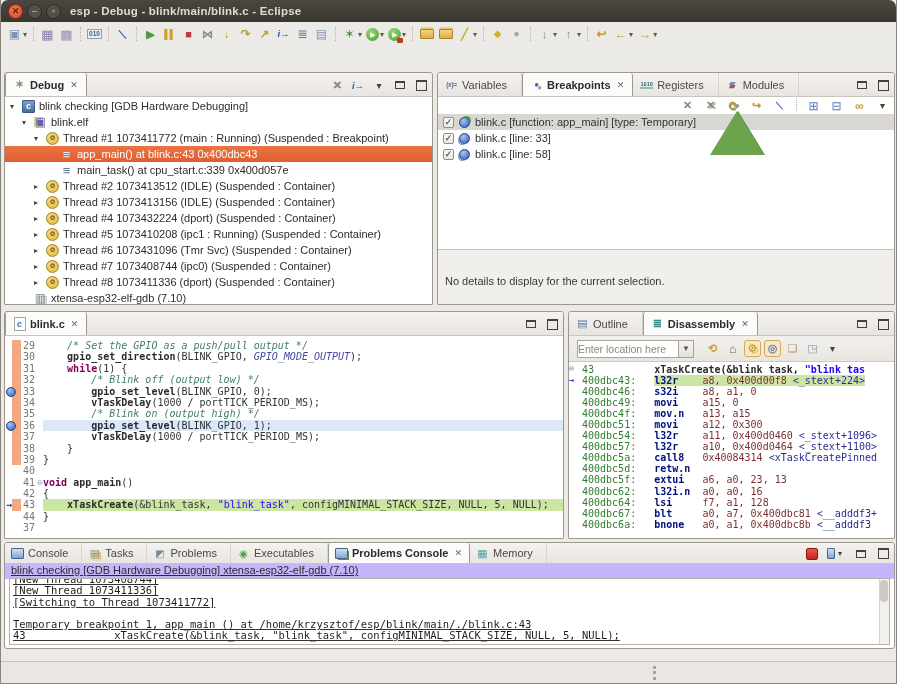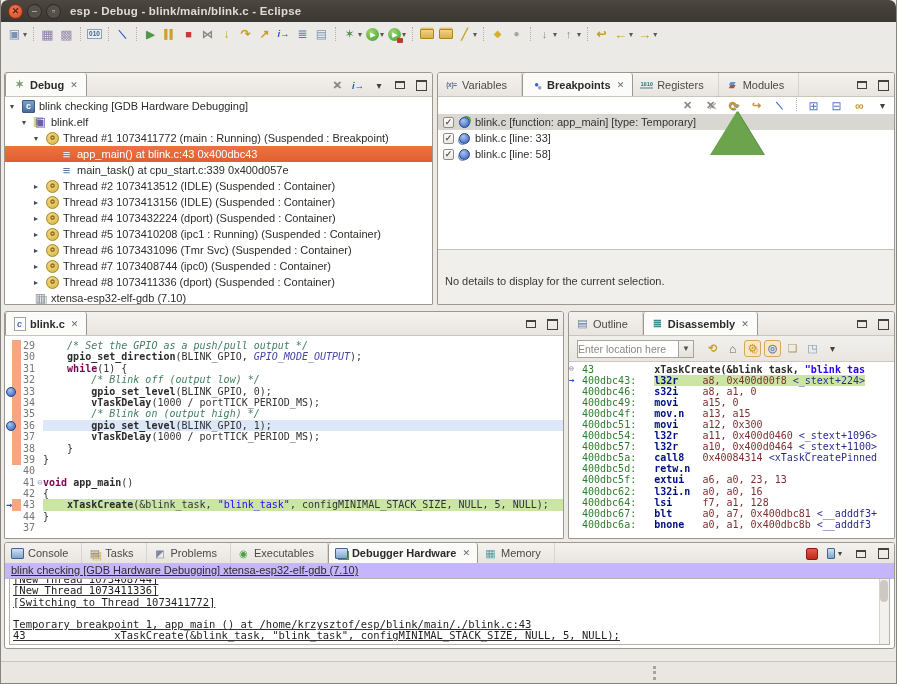--- a/index.html
+++ b/index.html
@@ -610,21 +610,21 @@
             <span>Problems</span>
             <span class="tx"></span>
           </span>
           <span class="tab" data-active="0">
             <span class="tico" data-k="execs"></span>
             <span>Executables</span>
             <span class="tx"></span>
           </span>
           <span class="tab" data-active="1">
             <span class="tico" data-k="dbgconsole"></span>
-            <span>Debugger Hardware</span>
+            <span>Problems Console</span>
             <span class="tx">✕</span>
           </span>
           <span class="tab" data-active="0">
             <span class="tico" data-k="memory"></span>
             <span>Memory</span>
             <span class="tx"></span>
           </span>
         </span>
         <span class="crtools">
           <span style="display:flex;gap:8px;align-items:center">

